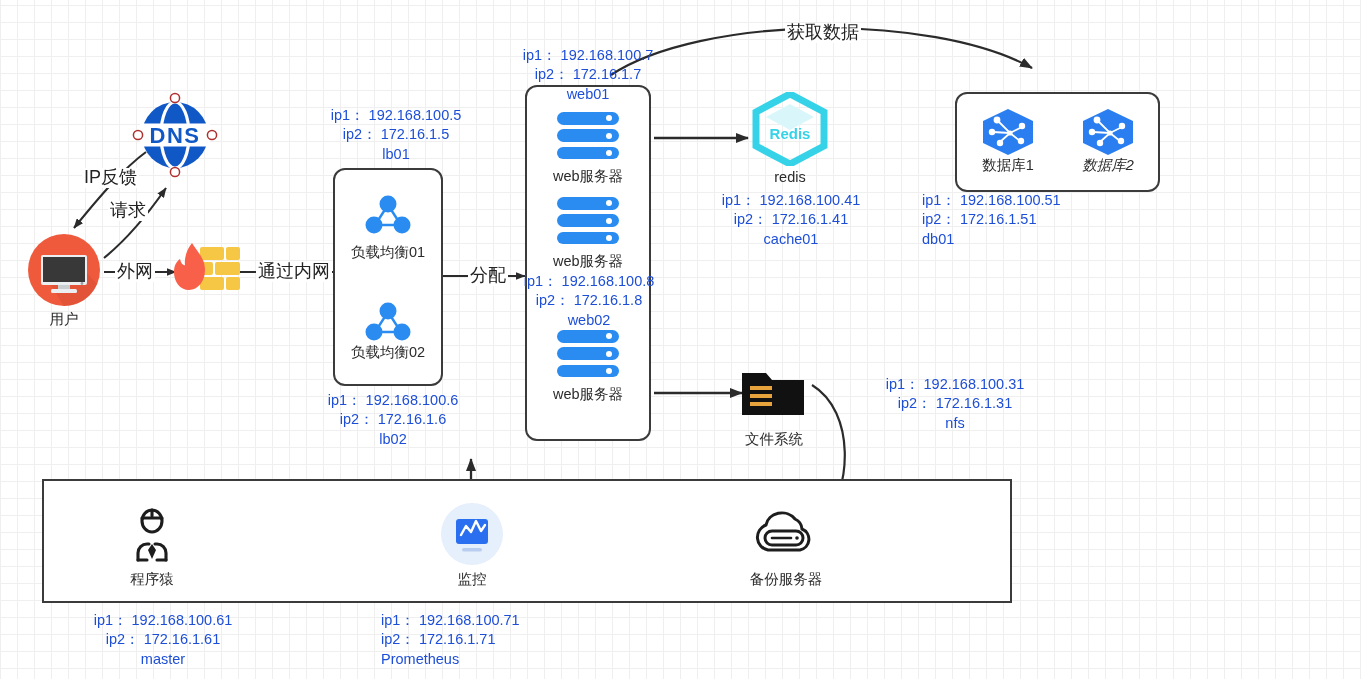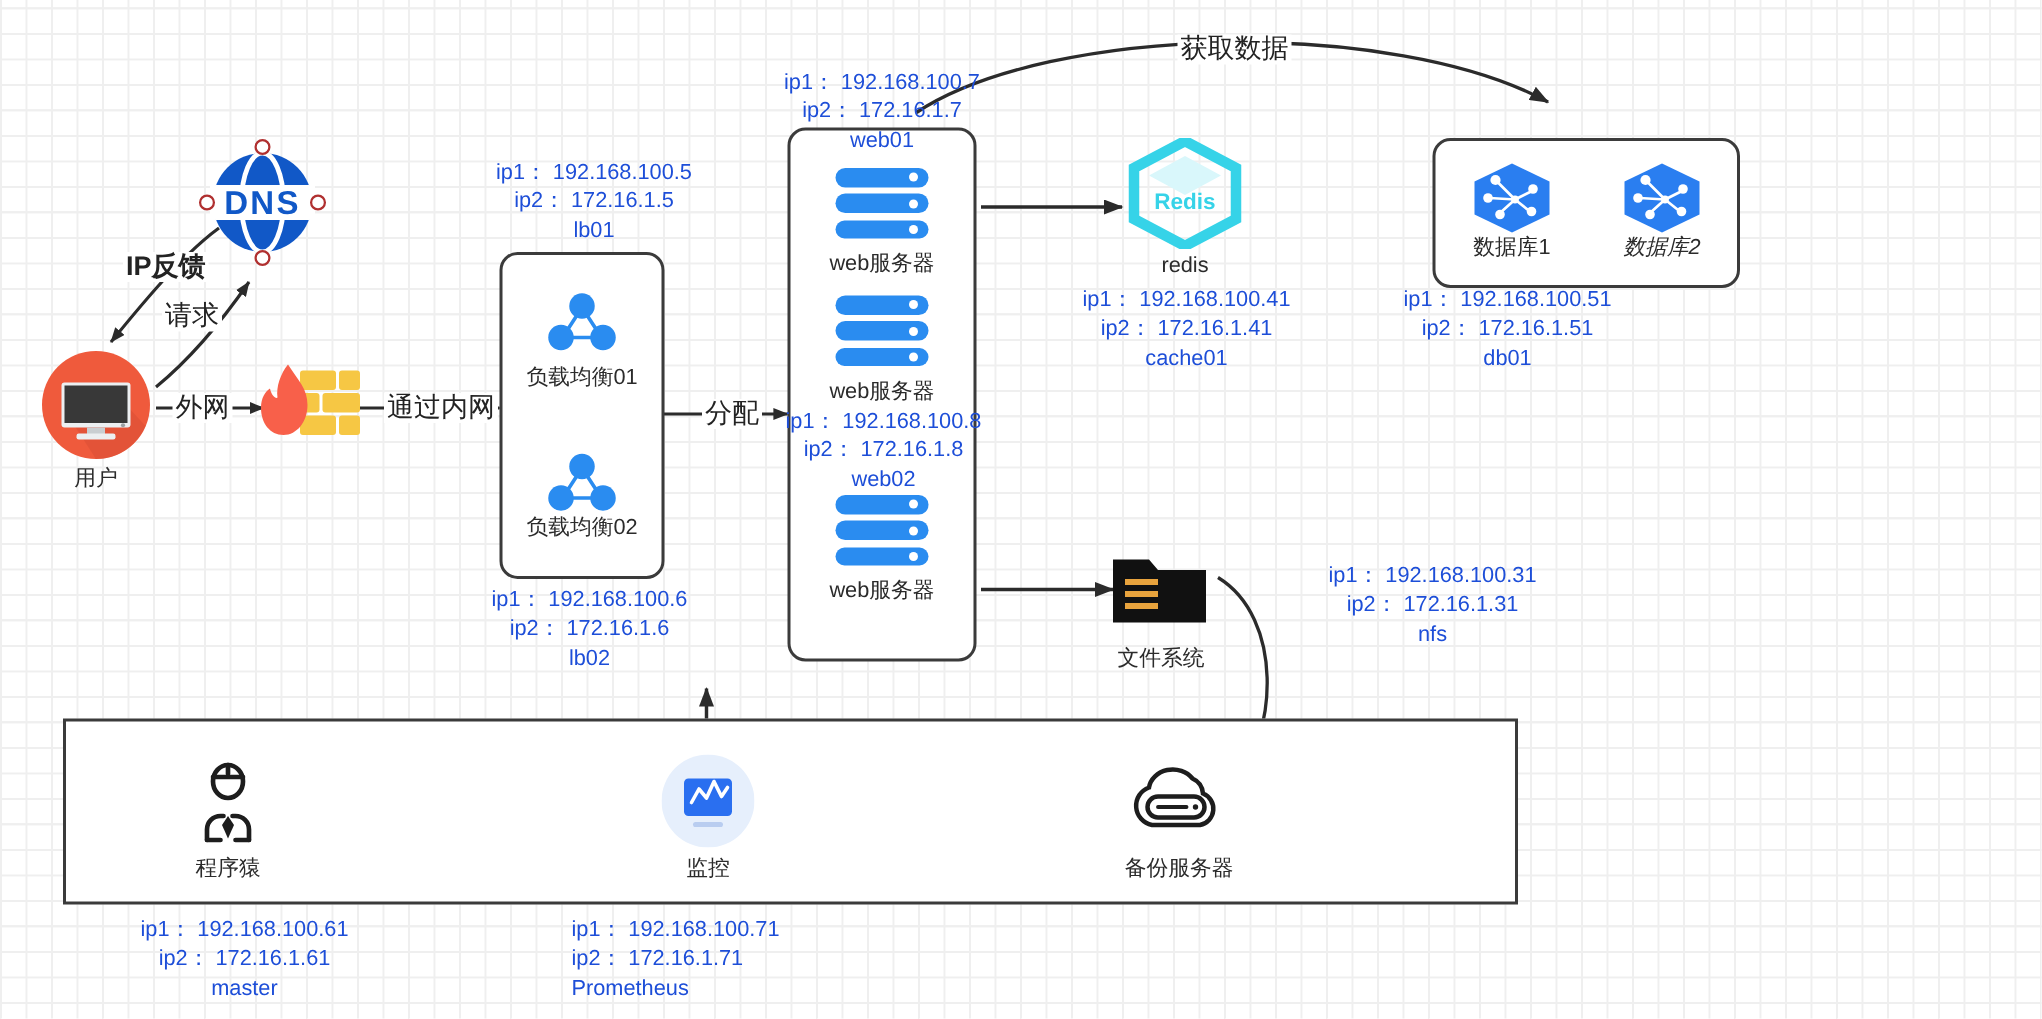--- a/index.html
+++ b/index.html
@@ -274,21 +274,21 @@
     <svg width="72" height="58" viewBox="0 0 72 58">
       <path d="M19,47 a13,13 0 0,1 -2,-25 a16,14 0 0,1 29,-6 a12,12 0 0,1 7,10
                a11,11 0 0,1 -2,21 z" fill="none" stroke="#1d1d1d" stroke-width="3"></path>
       <rect x="16" y="28" width="38" height="14" rx="7" fill="#ffffff" stroke="#1d1d1d" stroke-width="3"></rect>
       <path d="M23,35 h19" stroke="#1d1d1d" stroke-width="2.6" stroke-linecap="round"></path>
       <circle cx="48" cy="35" r="1.8" fill="#1d1d1d"></circle>
     </svg>
   </div>
   <div class="cap" style="position:absolute;left:736px;top:570px;width:100px;">备份服务器</div>
 
-  <div class="edgelabel" style="left:82px;top:168px;font-weight:bold;">IP反馈</div>
+  <div class="edgelabel" style="left:82px;top:168px;">IP反馈</div>
   <div class="edgelabel" style="left:108px;top:201px;">请求</div>
   <div class="edgelabel" style="left:115px;top:262px;">外网</div>
   <div class="edgelabel" style="left:256px;top:262px;">通过内网</div>
   <div class="edgelabel" style="left:468px;top:266px;">分配</div>
   <div class="edgelabel" style="left:785px;top:23px;">获取数据</div>
 
   <div class="ipblk" style="left:330px;top:106px;text-align:center;width:132px;">
     <div>ip1： 192.168.100.5</div>
     <div>ip2： 172.16.1.5</div>
     <div>lb01</div>
@@ -312,21 +312,21 @@
     <div>web02</div>
   </div>
 
 
   <div class="ipblk" style="left:708px;top:191px;text-align:center;width:166px;">
     <div>ip1： 192.168.100.41</div>
     <div>ip2： 172.16.1.41</div>
     <div>cache01</div>
   </div>
 
-  <div class="ipblk" style="left:922px;top:191px;text-align:center;width:166px;">
+  <div class="ipblk" style="left:922px;top:191px;text-align:left;width:166px;">
     <div>ip1： 192.168.100.51</div>
     <div>ip2： 172.16.1.51</div>
     <div>db01</div>
   </div>
 
 
   <div class="ipblk" style="left:872px;top:375px;text-align:center;width:166px;">
     <div>ip1： 192.168.100.31</div>
     <div>ip2： 172.16.1.31</div>
     <div>nfs</div>

